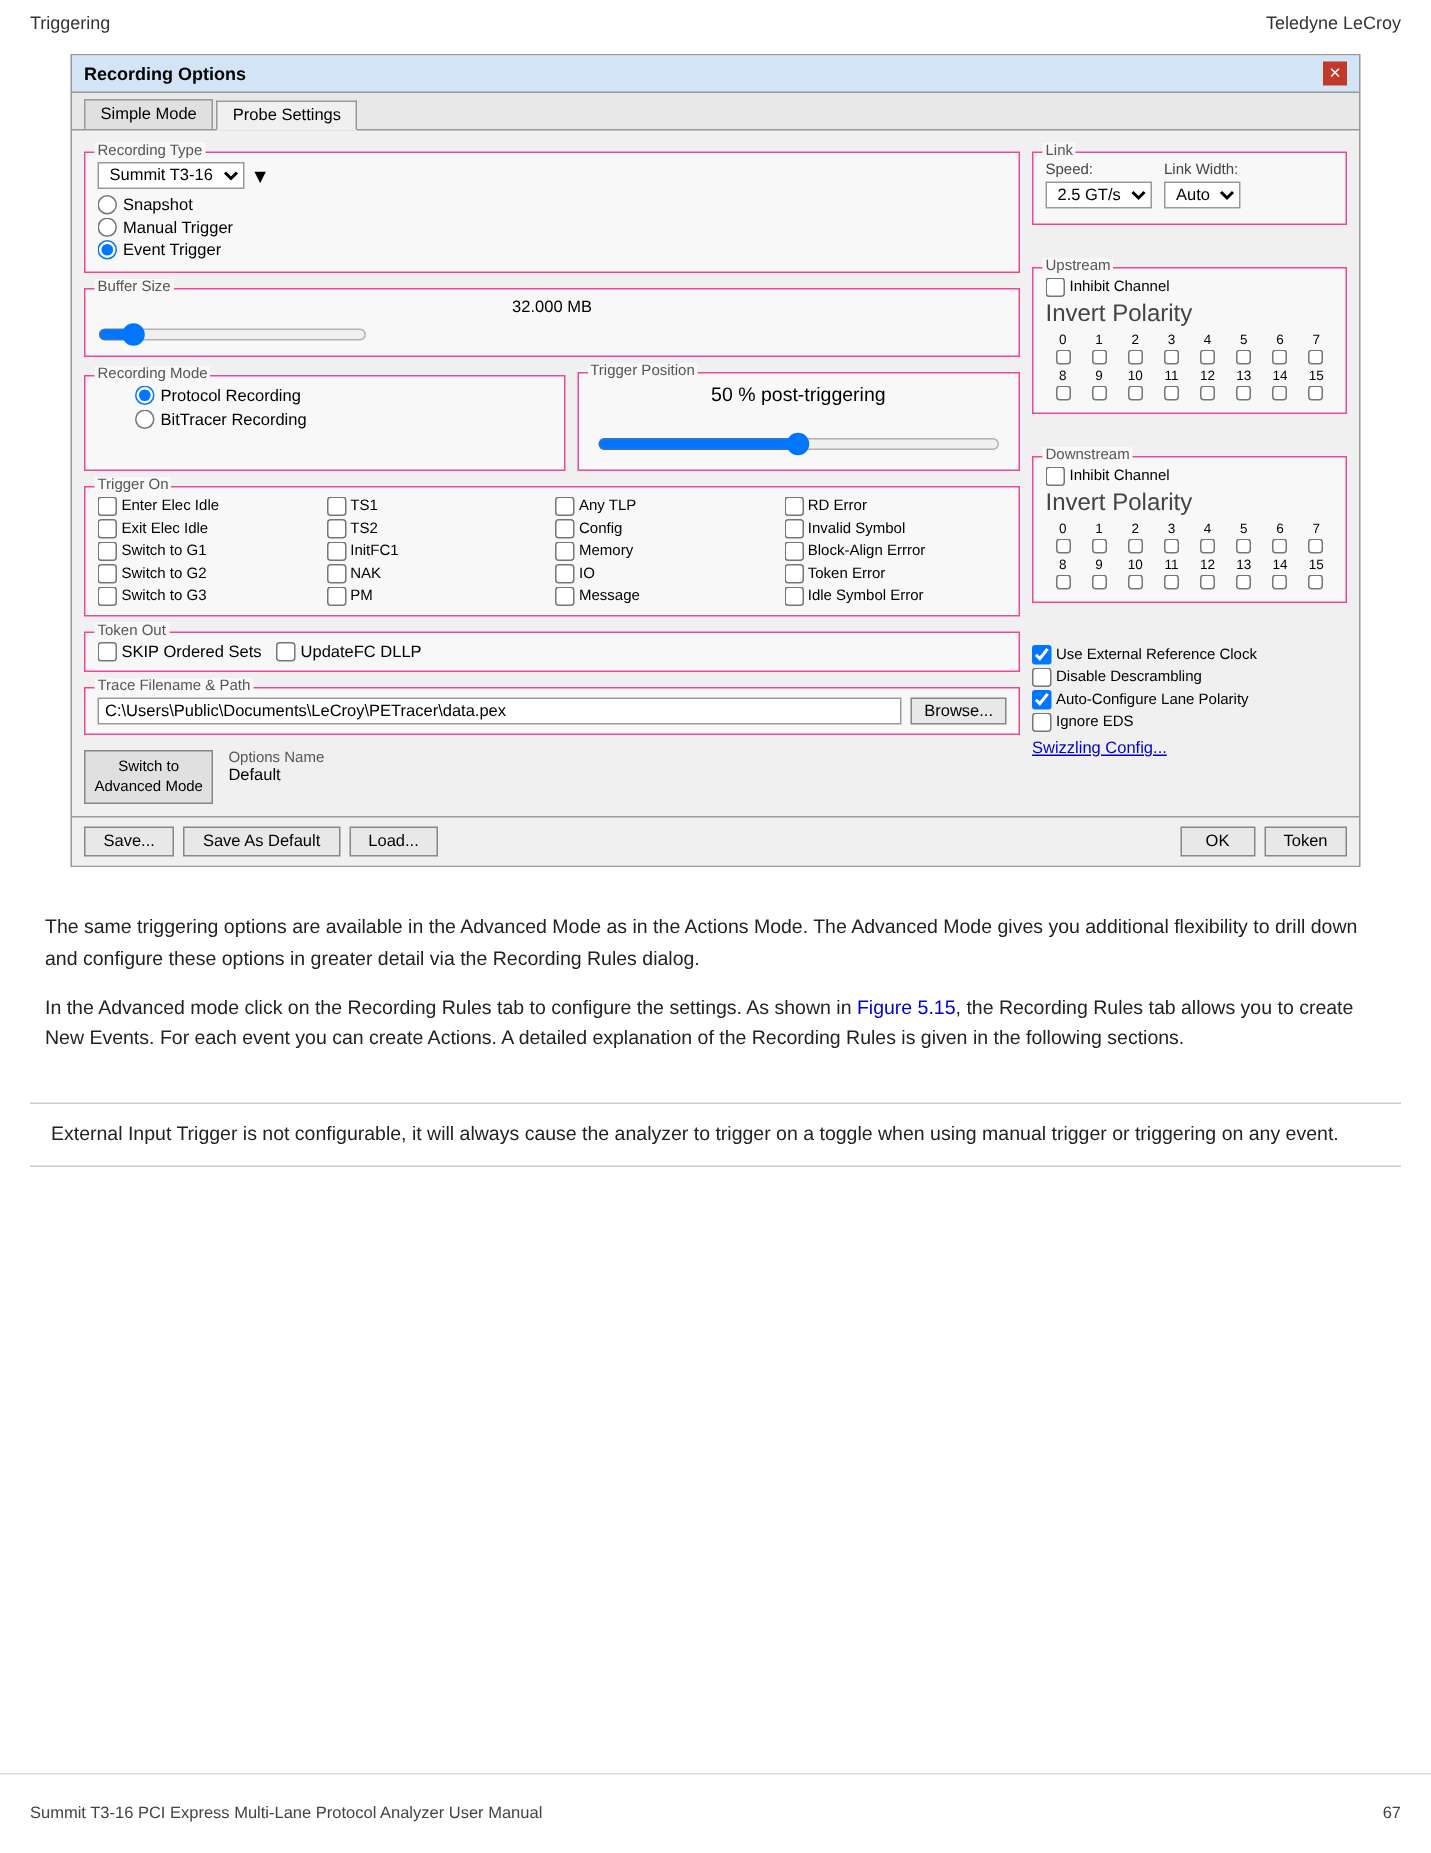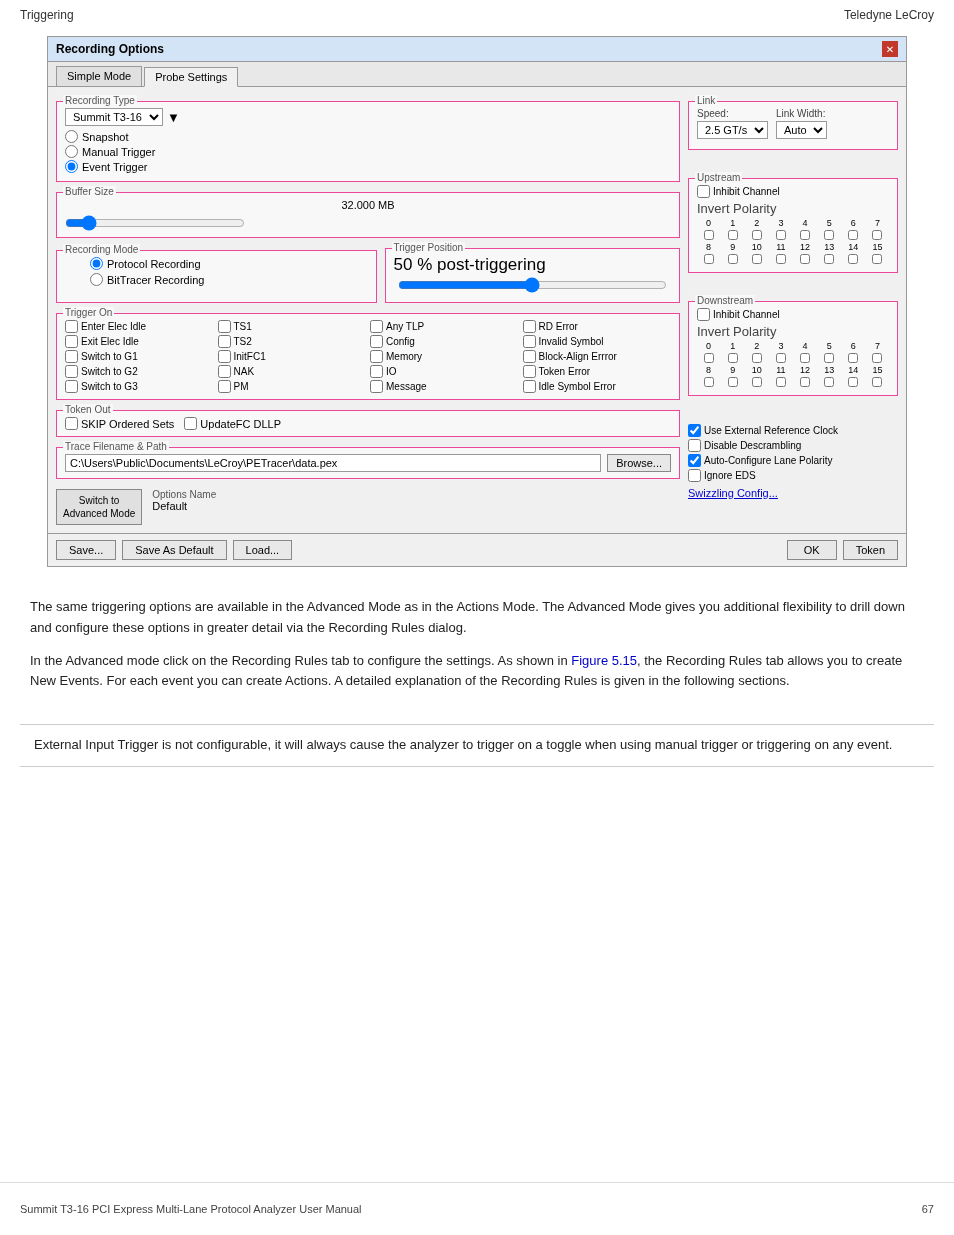--- a/index.html
+++ b/index.html
@@ -165,22 +165,23 @@
     }
     input[type="range"] {
       width: 180px;
     }
 
     
     .trigger-pos-section {
       margin-top: 4px;
     }
     .trigger-pos-value {
-      font-size: 17px;
-      margin-bottom: 2px;
+      font-size: 13px;
+      text-align: center;
+      margin-bottom: 18px;
     }
 
     
     .trigger-on-section {
       margin-top: 4px;
     }
     .trigger-grid {
       display: grid;
       grid-template-columns: repeat(4, 1fr);
       gap: 2px 4px;
@@ -284,21 +285,21 @@
       margin-top: 4px;
     }
     .inhibit-row {
       font-size: 10px;
       display: flex;
       align-items: center;
       gap: 3px;
       margin-bottom: 3px;
     }
     .invert-label {
-      font-size: 13px;
+      font-size: 16px;
       color: #444;
       margin-bottom: 2px;
     }
     .lane-grid {
       display: grid;
       grid-template-columns: repeat(8, 1fr);
       gap: 1px;
       margin-bottom: 2px;
     }
     .lane-header {

